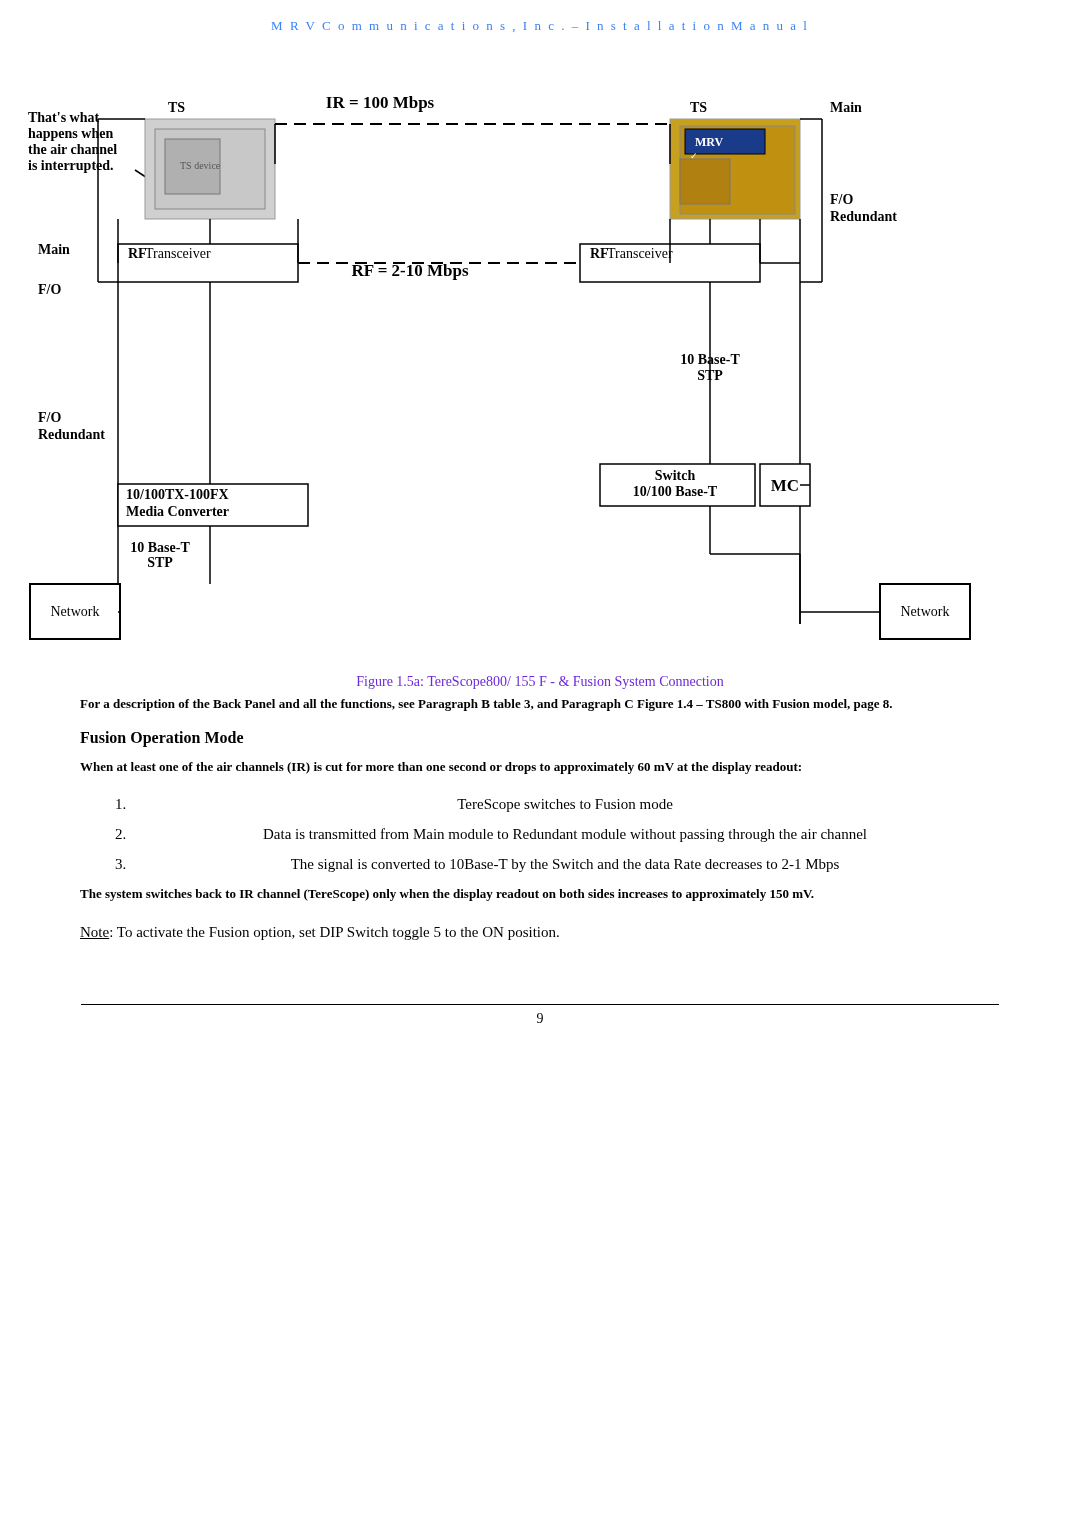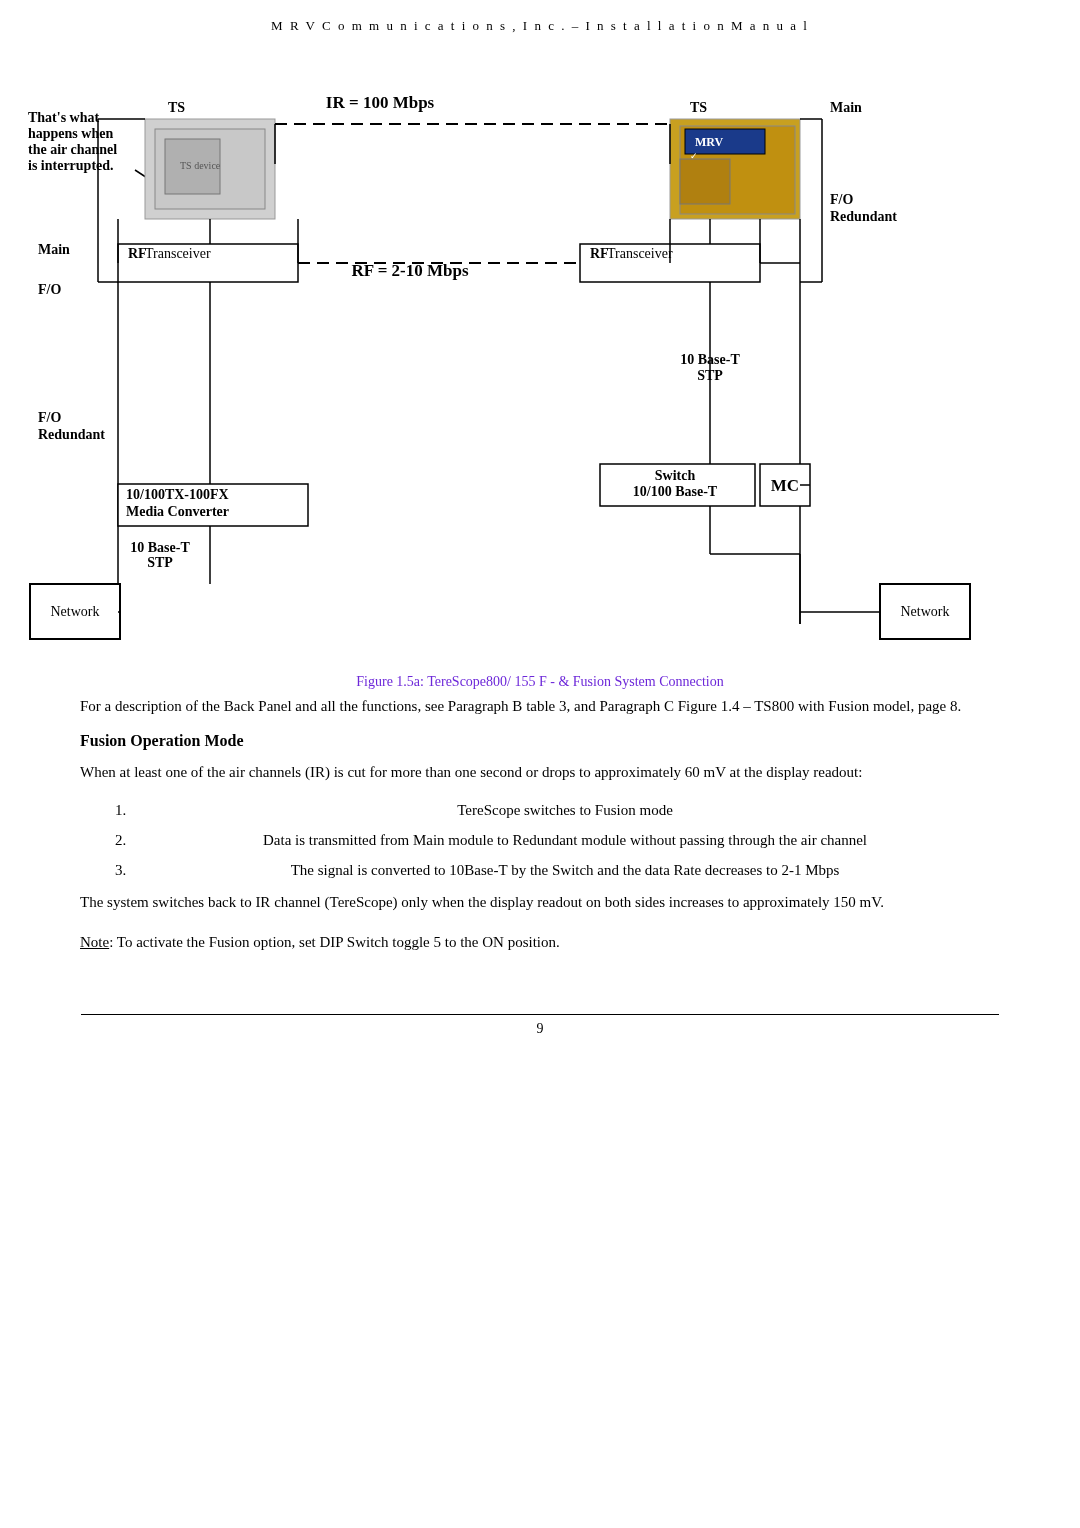--- a/index.html
+++ b/index.html
@@ -17,21 +17,21 @@
       min-height: 1528px;
       padding: 0;
       position: relative;
     }
 
     .header {
       text-align: center;
       font-size: 13px;
       letter-spacing: 2px;
       padding: 18px 0 10px 0;
-      color: #000000;
+      color: #3b82f6;
     }
 
     .diagram-area {
       position: relative;
       width: 1060px;
       margin: 0 auto;
       height: 620px;
     }
 
     
@@ -47,21 +47,22 @@
       color: #6d28d9;
     }
 
     .content-area {
       padding: 30px 80px 30px 80px;
     }
 
     .para {
       margin-bottom: 14px;
       line-height: 1.6;
-      font-size: 15px;
+      font-size: 13px;
+      font-weight: bold;
     }
 
     .section-title {
       font-weight: bold;
       font-size: 16px;
       margin-bottom: 10px;
       margin-top: 6px;
     }
 
     .list-item {

